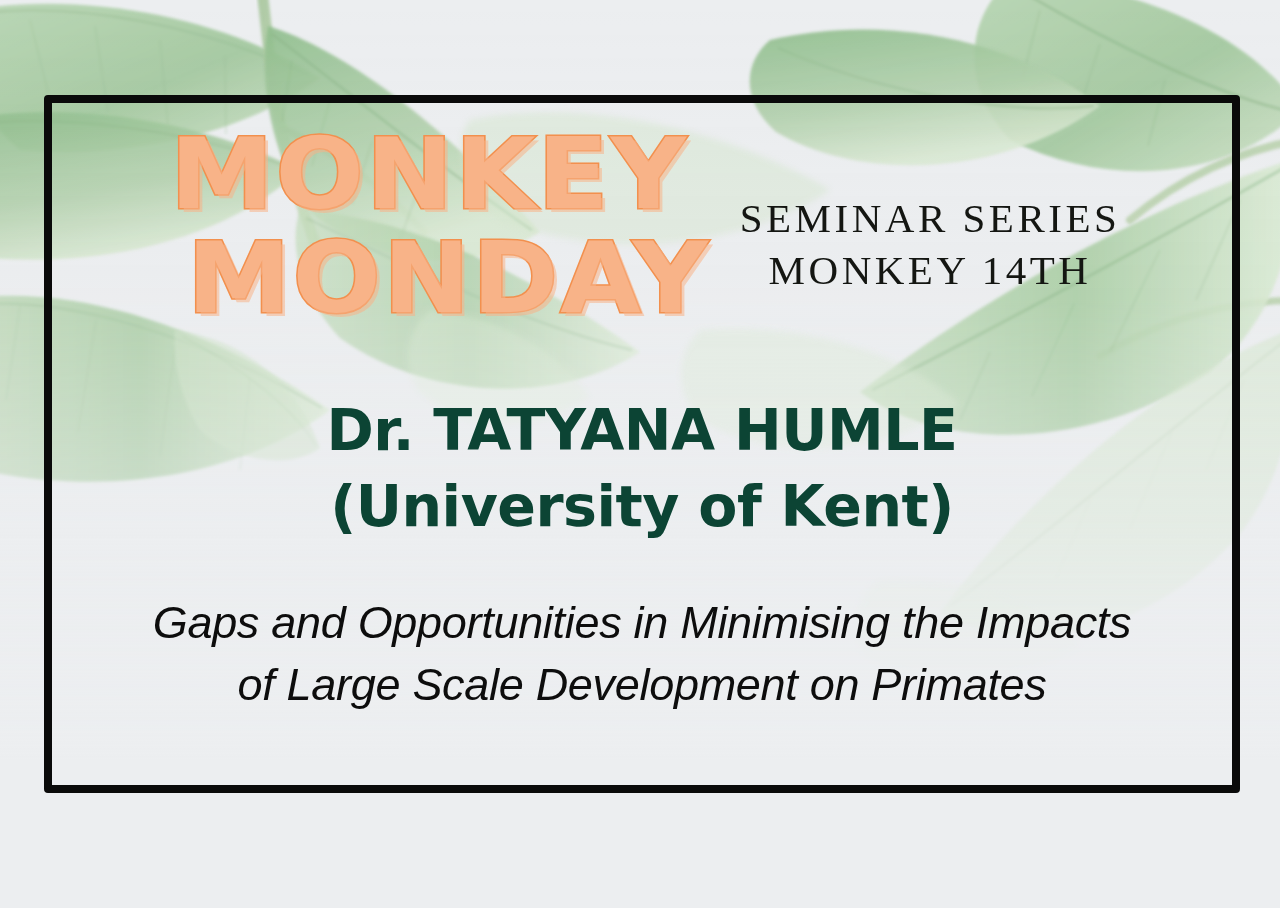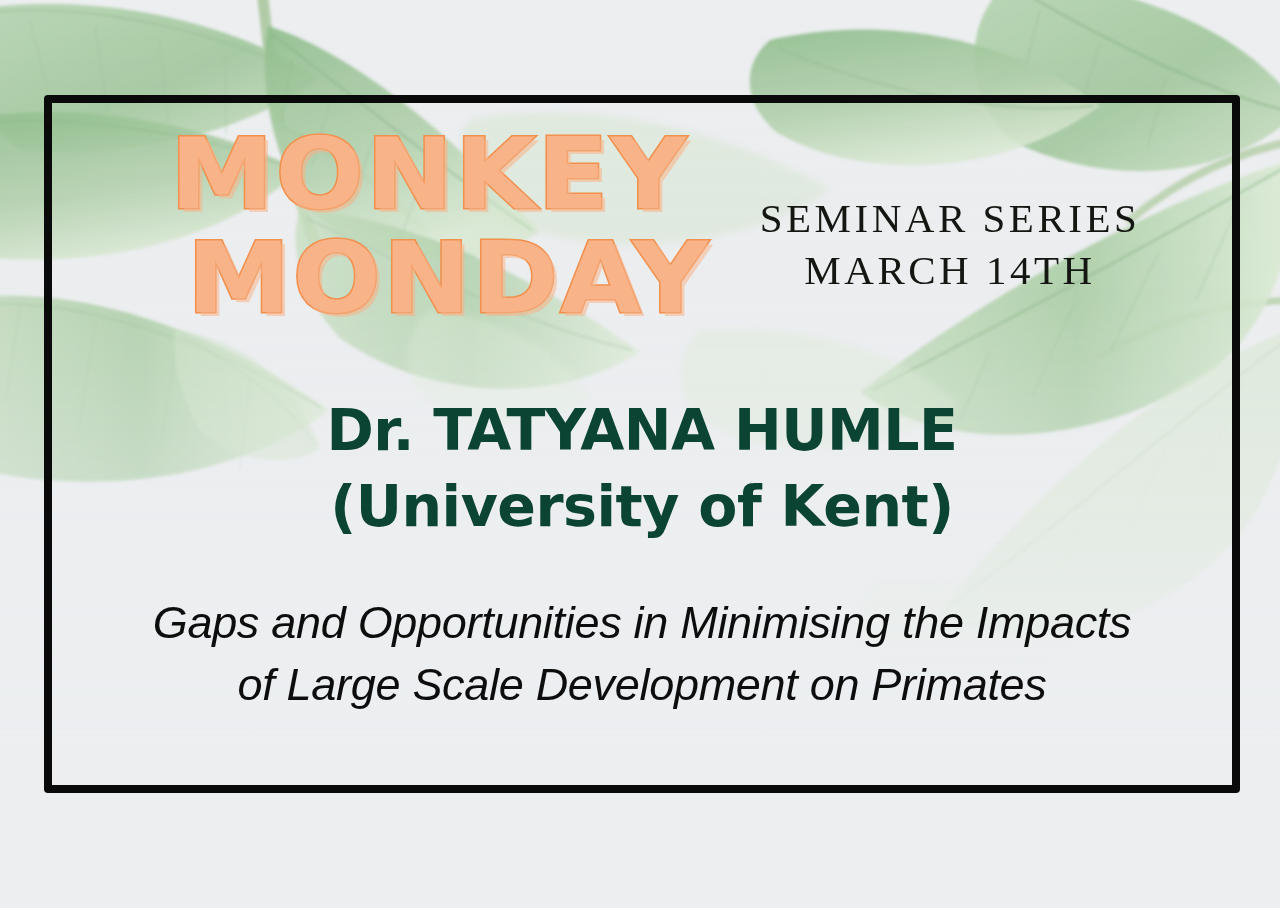--- a/index.html
+++ b/index.html
@@ -85,21 +85,21 @@
     transform-origin:left center;
   }
   #wordmark-line-2 {
     text-align:left;
     padding-left:16px;
   }
 
   
   #date-block {
     position:absolute;
-    left:720px; top:192px;
+    left:700px; top:192px;
     width:460px;
     text-align:center;
   }
   .date-line {
     font-family:"Liberation Serif", serif;
     font-weight:400;
     font-size:41px;
     line-height:52px;
     letter-spacing:3.5px;
     color:#141612;
@@ -297,21 +297,21 @@
 
   <div id="content">
 
     <div id="wordmark">
       <div class="wordmark-line" id="wordmark-line-1">MONKEY</div>
       <div class="wordmark-line" id="wordmark-line-2">MONDAY</div>
     </div>
 
     <div id="date-block">
       <div class="date-line">SEMINAR SERIES</div>
-      <div class="date-line">MARCH 14TH</div>
+      <div class="date-line">MONKEY 14TH</div>
     </div>
 
     <div id="talk-block">
       <div class="talk-line">Gaps and Opportunities in Minimising the Impacts</div>
       <div class="talk-line">of Large Scale Development on Primates</div>
     </div>
 
     <div id="speaker-block">
       <div class="speaker-line">Dr. TATYANA HUMLE</div>
       <div class="speaker-line">(University of Kent)</div>

